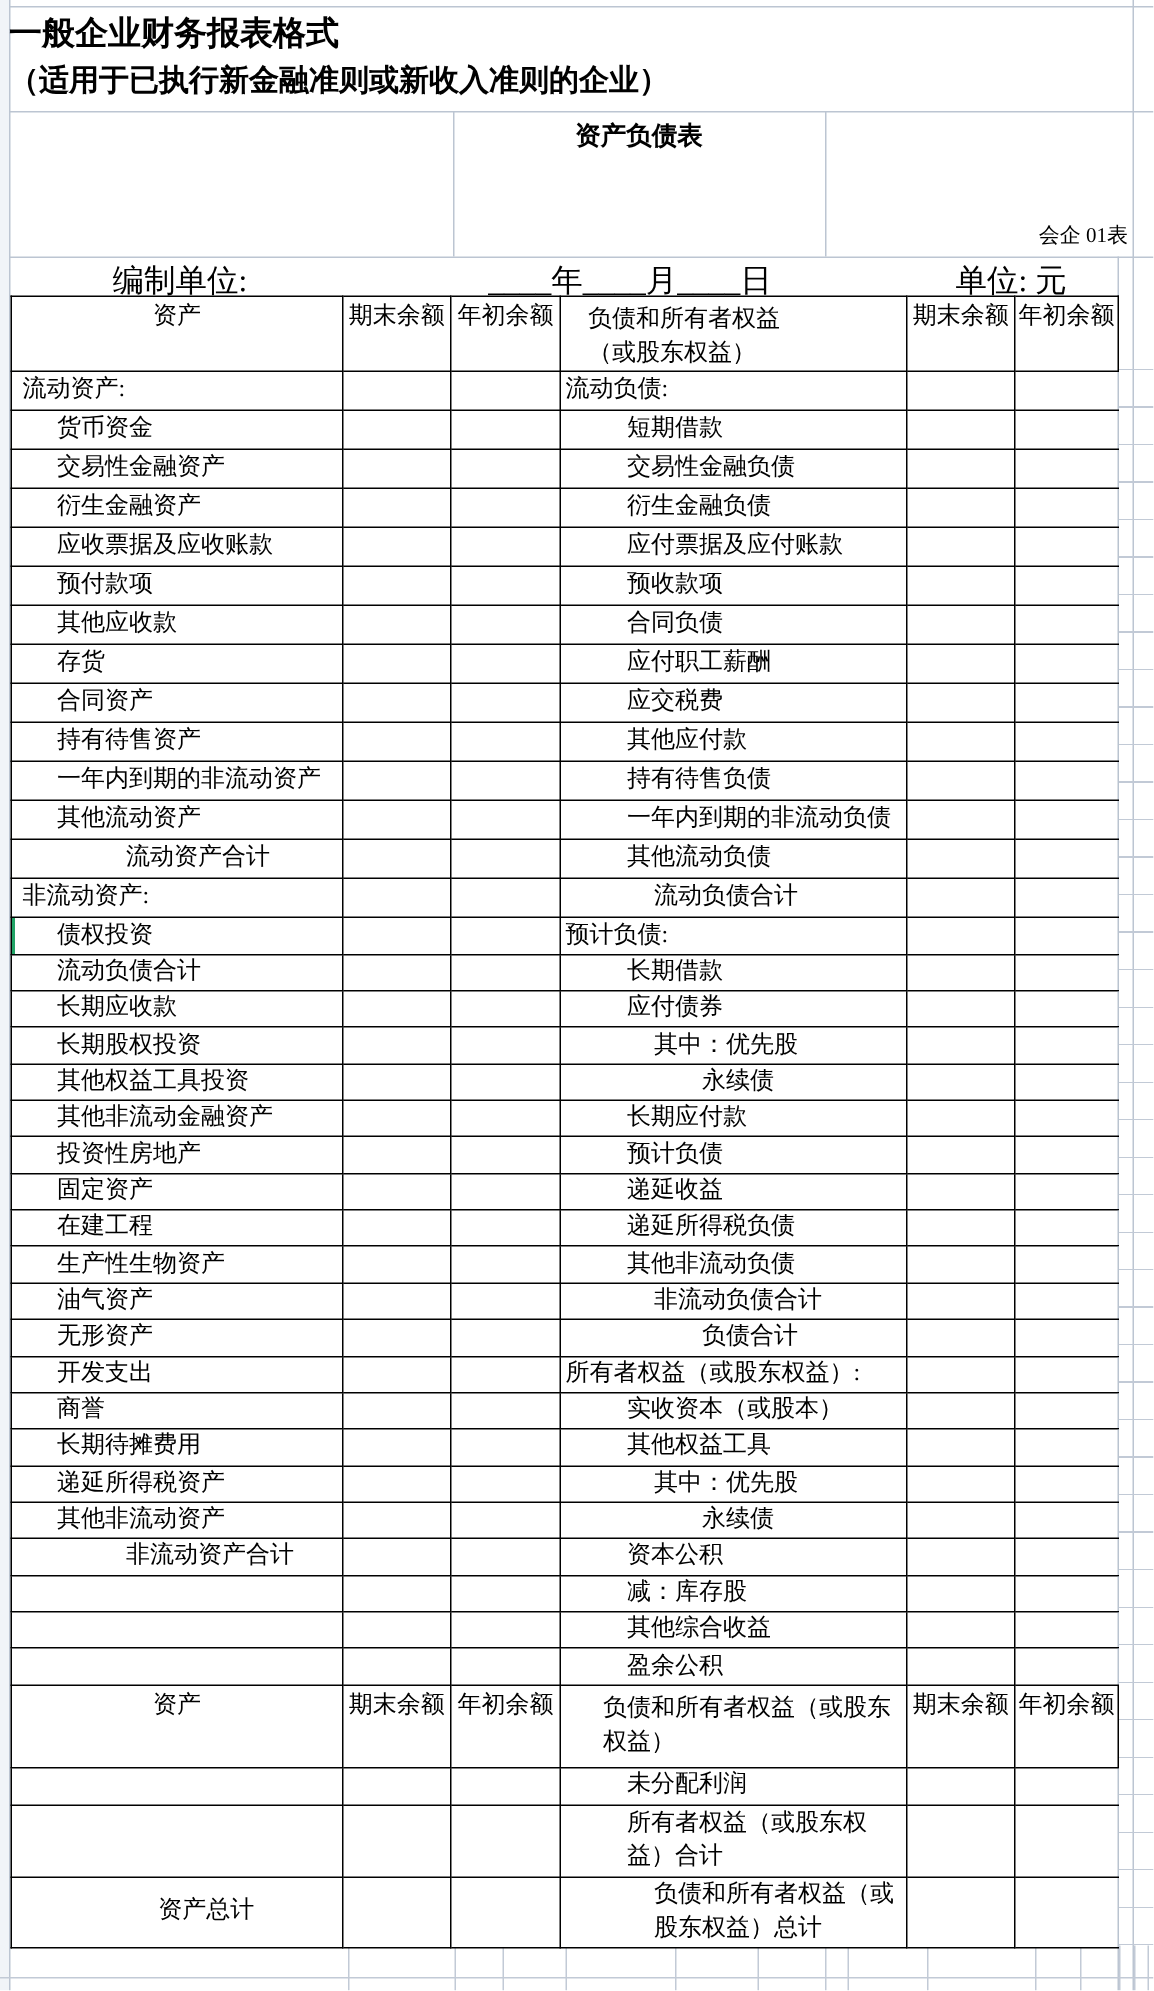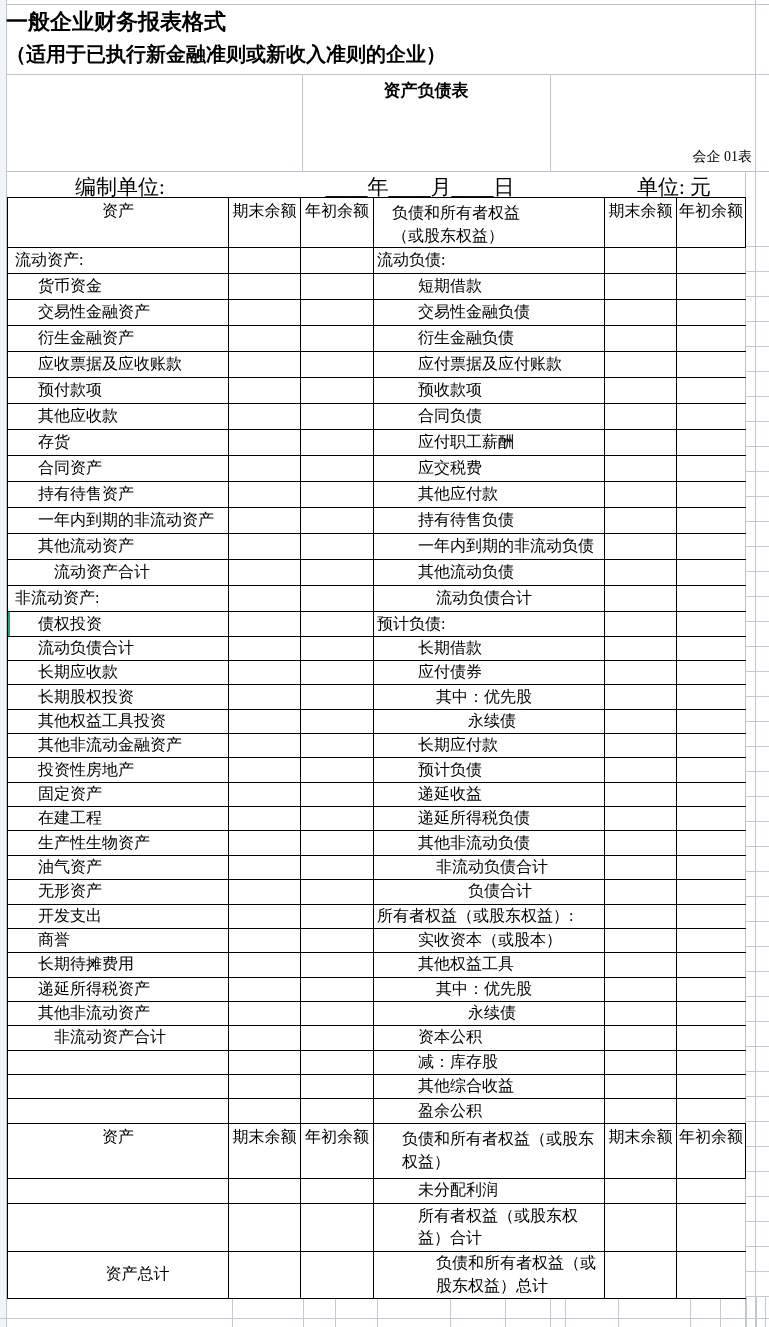--- a/index.html
+++ b/index.html
@@ -37,21 +37,21 @@
   tr.hdr td{vertical-align:top;padding-top:3px;text-align:center;margin-top:28px;}
   tr.hdr td.l4{text-align:left;white-space:normal;line-height:1.45;}
   tr.hdr1{height:50px;} tr.hdr1 td.col6{border-right-color:#000;}
   tr.hdr2{height:55px;} tr.hdr2 td.col6{border-right-color:#000;}
   tr.hdr1 td.l4{padding-left:18px;}
   tr.hdr2 td.l4{padding-left:28px;}
   tr.rA{height:26px;} tr.rB{height:24.35px;}
   tr.r25{height:25px;} tr.r48{height:48px;} tr.r47{height:47px;}
   td.wrap{white-space:normal;line-height:1.4;}
   
-  .a-sec{padding-left:7px;} .a-item{padding-left:30px;} .a-sub{padding-left:46px;font-family:Liberation Serif, serif;} .a-center{text-align:center;padding-left:39px;}
+  .a-sec{padding-left:7px;} .a-item{padding-left:30px;} .a-sub{padding-left:76px;font-family:Liberation Serif, serif;} .a-center{text-align:center;padding-left:39px;}
   .l-sec{padding-left:3px;} .l-item{padding-left:44px;} .l-sub{padding-left:62px;} .l-deep{padding-left:94px;}
   .marker{position:absolute;left:-1px;top:-1px;width:3px;height:26px;}
   
   .botline{position:absolute;background:#c2cad6;}
 </style>
 </head>
 <body>
 
 <div class="gutter"></div>
 <div class="gl" style="left:6px;top:0;width:1px;height:1327px;"></div>

